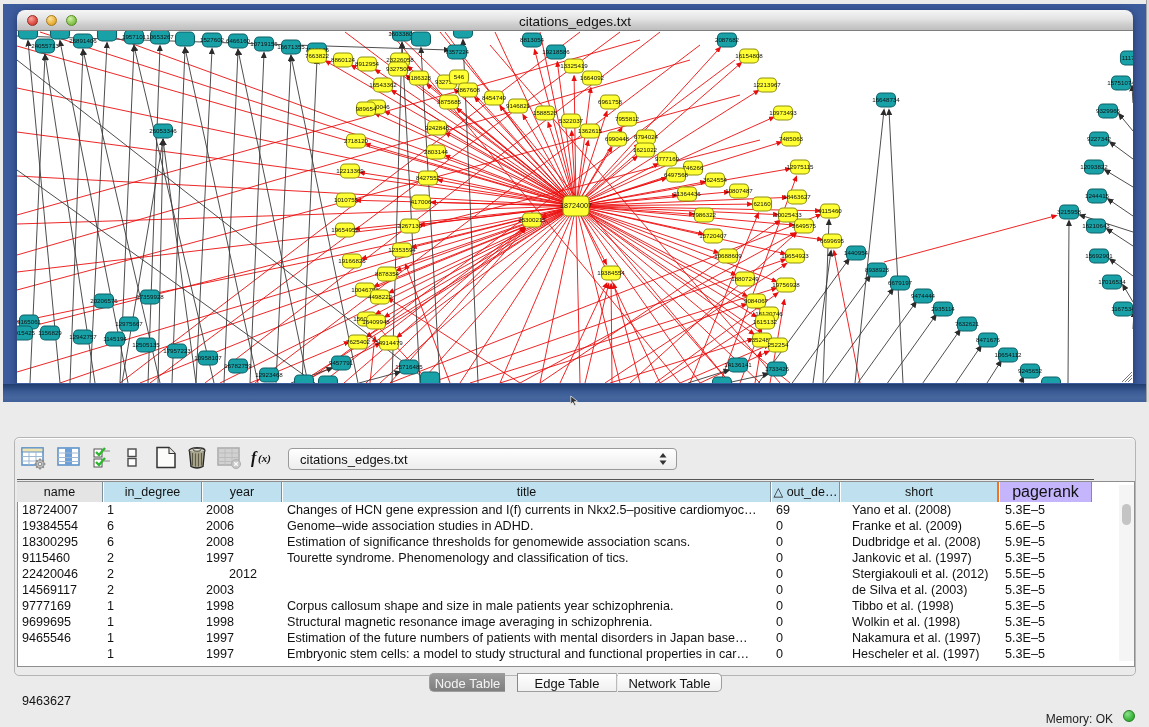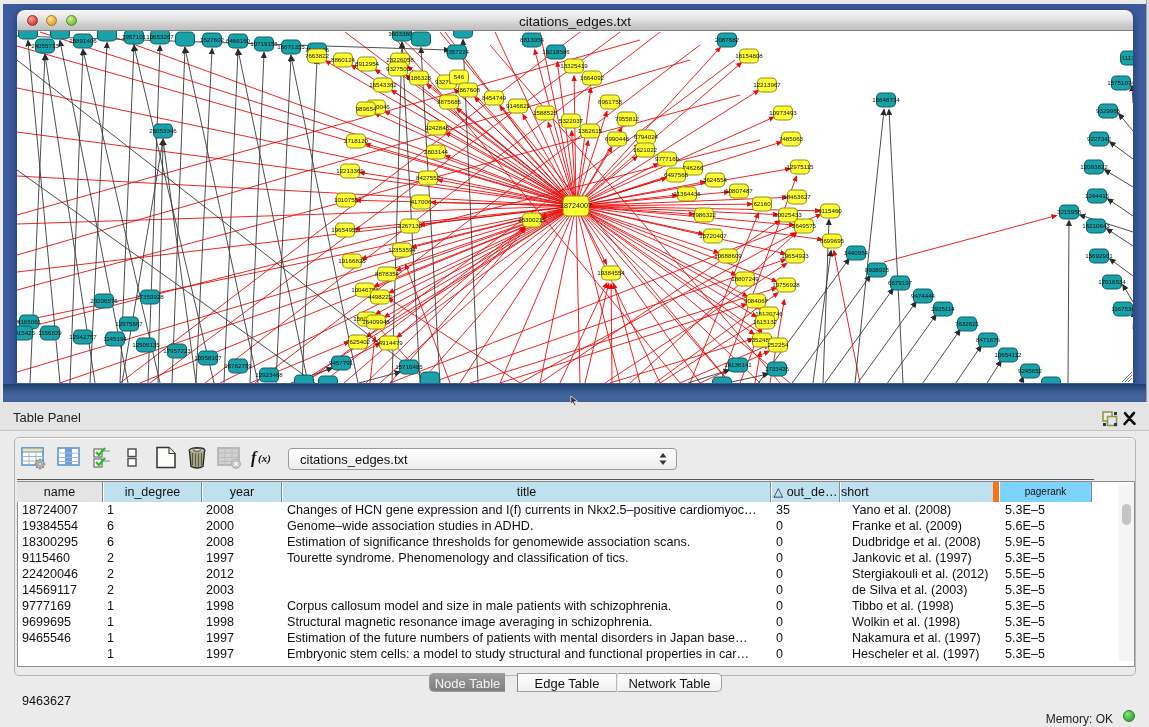--- a/index.html
+++ b/index.html
@@ -511,33 +511,20 @@
 <text x="627.0" y="121.2" font-size="6.2" text-anchor="middle" fill="#111" font-family="Liberation Sans, sans-serif">7955812</text>
 <rect x="600.5" y="95.0" width="19" height="14" rx="4.5" fill="#ffff33" stroke="#8f8f13" stroke-width="1.1"></rect>
 <text x="610.0" y="104.2" font-size="6.2" text-anchor="middle" fill="#111" font-family="Liberation Sans, sans-serif">6961758</text>
 <rect x="563.0" y="196.0" width="26" height="20" rx="4.5" fill="#ffff33" stroke="#8f8f13" stroke-width="1.1"></rect>
 <text x="576.0" y="208.2" font-size="7.2" text-anchor="middle" fill="#111" font-family="Liberation Sans, sans-serif">18724007</text>
 <path d="M1122 382 l10,-10 M1125 382 l7,-7 M1128 382 l4,-4" stroke="#777" stroke-width="1" fill="none"></path>
 </svg>
 <div style="position:absolute;left:3px;top:384px;width:1143px;height:18px;background:linear-gradient(#203d6e,#3b5c96 45%,#46669e 75%,#40609a);"></div>
 
 <div id="panel">
- <div id="ph">
-      <div class="t">Table Panel</div>
-   <svg width="16" height="16" style="position:absolute;left:1102px;top:9px;" viewBox="0 0 16 16">
-        <rect x="1" y="1" width="9" height="9" fill="#e8f0fa" stroke="#a59339" stroke-width="1.6"></rect>
-        <rect x="5.5" y="5.5" width="9" height="9" fill="#dce9f8" stroke="#a59339" stroke-width="1.6"></rect>
-        <rect x="12" y="1" width="3" height="3" fill="#1d3a66"></rect>
-        <rect x="1" y="12" width="3" height="3" fill="#1d3a66"></rect>
-        <rect x="12" y="12" width="3" height="3" fill="#1d3a66"></rect>
-      </svg>
-   <svg width="15" height="15" style="position:absolute;left:1122px;top:9px;" viewBox="0 0 15 15">
-        <path d="M3 2.2 C5 4.5,9.5 10,12.5 12.8 M12 2 C9.5 4.5,5 10.5,2.5 13" stroke="#0d0d0d" stroke-width="2.6" stroke-linecap="round" fill="none"></path>
-      </svg>
- </div>
  <div id="tbox">
 
    <svg width="260" height="28" viewBox="0 0 260 28" style="position:absolute;left:6px;top:8px;">
 
      <g>
           <rect x="1" y="2" width="21" height="17" fill="#fff" stroke="#5f93c9" stroke-width="1.6"></rect>
           <rect x="1" y="2" width="21" height="4" fill="#efe3b0" stroke="#5f93c9" stroke-width="1"></rect>
           <path d="M1 10.5 h21 M1 15 h21 M8 6 v13 M15 6 v13" stroke="#9db8d4" stroke-width="1"></path>
           <g stroke="#8b8b8b" fill="#c2c2c2">
             <circle cx="19" cy="18" r="4.2"></circle>
@@ -597,35 +584,35 @@
         </svg>
    </div>
    <div id="tablearea"></div>
  </div>
  <div style="position:absolute;left:17px;top:77px;width:1077px;height:1px;background:#555;"></div>
 <div style="position:absolute;left:17px;top:80px;width:86px;height:20px;background:#e4e4e4;border-right:1px solid #7e8f9a;text-align:center;line-height:20px;white-space:nowrap;overflow:hidden;font-size:12.5px;color:#111;">name</div>
 <div style="position:absolute;left:104px;top:80px;width:98px;height:20px;background:#bfe0ef;border-right:1px solid #7e8f9a;text-align:center;line-height:20px;white-space:nowrap;overflow:hidden;font-size:12.5px;color:#111;">in_degree</div>
 <div style="position:absolute;left:203px;top:80px;width:79px;height:20px;background:#bfe0ef;border-right:1px solid #7e8f9a;text-align:center;line-height:20px;white-space:nowrap;overflow:hidden;font-size:12.5px;color:#111;">year</div>
 <div style="position:absolute;left:283px;top:80px;width:488px;height:20px;background:#bfe0ef;border-right:1px solid #7e8f9a;text-align:center;line-height:20px;white-space:nowrap;overflow:hidden;font-size:12.5px;color:#111;">title</div>
 <div style="position:absolute;left:772px;top:80px;width:68px;height:20px;background:#bfe0ef;border-right:1px solid #7e8f9a;text-align:center;line-height:20px;white-space:nowrap;overflow:hidden;font-size:12.5px;color:#111;">△ out_de…</div>
-<div style="position:absolute;left:841px;top:80px;width:158px;height:20px;background:#bfe0ef;border-right:6px solid #f97316;line-height:20px;white-space:nowrap;overflow:hidden;font-size:12.5px;color:#111;">short</div>
-<div style="position:absolute;left:1000px;top:80px;width:92px;height:20px;background:#7dd3fc;border-right:1px solid #7e8f9a;text-align:center;line-height:20px;white-space:nowrap;overflow:hidden;font-size:10px;color:#111;">pagerank</div>
+<div style="position:absolute;left:841px;top:80px;width:158px;height:20px;background:#bfe0ef;border-right:2px solid #f97316;text-align:center;line-height:20px;white-space:nowrap;overflow:hidden;font-size:12.5px;color:#111;">short</div>
+<div style="position:absolute;left:1000px;top:80px;width:92px;height:20px;background:#c4b5fd;border-right:1px solid #7e8f9a;text-align:center;line-height:20px;white-space:nowrap;overflow:hidden;font-size:16px;color:#111;">pagerank</div>
 <div style="position:absolute;left:0;top:101px;width:1102px;height:16px;font-size:12.6px;color:#111;">
       <div style="position:absolute;left:22px;width:81px;top:0;white-space:nowrap;overflow:hidden;">18724007</div>
       <div style="position:absolute;left:107px;width:93px;top:0;white-space:nowrap;overflow:hidden;">1</div>
       <div style="position:absolute;left:206px;width:74px;top:0;white-space:nowrap;overflow:hidden;">2008</div>
       <div style="position:absolute;left:287px;width:483px;top:0;white-space:nowrap;overflow:hidden;">Changes of HCN gene expression and I(f) currents in Nkx2.5–positive cardiomyoc…</div>
-      <div style="position:absolute;left:776px;width:63px;top:0;white-space:nowrap;overflow:hidden;">35</div>
+      <div style="position:absolute;left:776px;width:63px;top:0;white-space:nowrap;overflow:hidden;">69</div>
       <div style="position:absolute;left:852px;width:153px;top:0;white-space:nowrap;overflow:hidden;">Yano et al. (2008)</div>
       <div style="position:absolute;left:1005px;width:87px;top:0;white-space:nowrap;overflow:hidden;">5.3E–5</div>
     </div>
 <div style="position:absolute;left:0;top:117px;width:1102px;height:16px;font-size:12.6px;color:#111;">
       <div style="position:absolute;left:22px;width:81px;top:0;white-space:nowrap;overflow:hidden;">19384554</div>
       <div style="position:absolute;left:107px;width:93px;top:0;white-space:nowrap;overflow:hidden;">6</div>
-      <div style="position:absolute;left:206px;width:74px;top:0;white-space:nowrap;overflow:hidden;">2000</div>
+      <div style="position:absolute;left:206px;width:74px;top:0;white-space:nowrap;overflow:hidden;">2006</div>
       <div style="position:absolute;left:287px;width:483px;top:0;white-space:nowrap;overflow:hidden;">Genome–wide association studies in ADHD.</div>
       <div style="position:absolute;left:776px;width:63px;top:0;white-space:nowrap;overflow:hidden;">0</div>
       <div style="position:absolute;left:852px;width:153px;top:0;white-space:nowrap;overflow:hidden;">Franke et al. (2009)</div>
       <div style="position:absolute;left:1005px;width:87px;top:0;white-space:nowrap;overflow:hidden;">5.6E–5</div>
     </div>
 <div style="position:absolute;left:0;top:133px;width:1102px;height:16px;font-size:12.6px;color:#111;">
       <div style="position:absolute;left:22px;width:81px;top:0;white-space:nowrap;overflow:hidden;">18300295</div>
       <div style="position:absolute;left:107px;width:93px;top:0;white-space:nowrap;overflow:hidden;">6</div>
       <div style="position:absolute;left:206px;width:74px;top:0;white-space:nowrap;overflow:hidden;">2008</div>
       <div style="position:absolute;left:287px;width:483px;top:0;white-space:nowrap;overflow:hidden;">Estimation of significance thresholds for genomewide association scans.</div>
@@ -638,38 +625,38 @@
       <div style="position:absolute;left:107px;width:93px;top:0;white-space:nowrap;overflow:hidden;">2</div>
       <div style="position:absolute;left:206px;width:74px;top:0;white-space:nowrap;overflow:hidden;">1997</div>
       <div style="position:absolute;left:287px;width:483px;top:0;white-space:nowrap;overflow:hidden;">Tourette syndrome. Phenomenology and classification of tics.</div>
       <div style="position:absolute;left:776px;width:63px;top:0;white-space:nowrap;overflow:hidden;">0</div>
       <div style="position:absolute;left:852px;width:153px;top:0;white-space:nowrap;overflow:hidden;">Jankovic et al. (1997)</div>
       <div style="position:absolute;left:1005px;width:87px;top:0;white-space:nowrap;overflow:hidden;">5.3E–5</div>
     </div>
 <div style="position:absolute;left:0;top:165px;width:1102px;height:16px;font-size:12.6px;color:#111;">
       <div style="position:absolute;left:22px;width:81px;top:0;white-space:nowrap;overflow:hidden;">22420046</div>
       <div style="position:absolute;left:107px;width:93px;top:0;white-space:nowrap;overflow:hidden;">2</div>
-      <div style="position:absolute;left:206px;width:74px;top:0;white-space:nowrap;overflow:hidden;">2012</div>
+      <div style="position:absolute;left:206px;width:74px;top:0;white-space:nowrap;overflow:hidden;text-align:center;">2012</div>
       <div style="position:absolute;left:776px;width:63px;top:0;white-space:nowrap;overflow:hidden;">0</div>
       <div style="position:absolute;left:852px;width:153px;top:0;white-space:nowrap;overflow:hidden;">Stergiakouli et al. (2012)</div>
       <div style="position:absolute;left:1005px;width:87px;top:0;white-space:nowrap;overflow:hidden;">5.5E–5</div>
     </div>
 <div style="position:absolute;left:0;top:181px;width:1102px;height:16px;font-size:12.6px;color:#111;">
       <div style="position:absolute;left:22px;width:81px;top:0;white-space:nowrap;overflow:hidden;">14569117</div>
       <div style="position:absolute;left:107px;width:93px;top:0;white-space:nowrap;overflow:hidden;">2</div>
       <div style="position:absolute;left:206px;width:74px;top:0;white-space:nowrap;overflow:hidden;">2003</div>
       <div style="position:absolute;left:776px;width:63px;top:0;white-space:nowrap;overflow:hidden;">0</div>
       <div style="position:absolute;left:852px;width:153px;top:0;white-space:nowrap;overflow:hidden;">de Silva et al. (2003)</div>
       <div style="position:absolute;left:1005px;width:87px;top:0;white-space:nowrap;overflow:hidden;">5.3E–5</div>
     </div>
 <div style="position:absolute;left:0;top:197px;width:1102px;height:16px;font-size:12.6px;color:#111;">
       <div style="position:absolute;left:22px;width:81px;top:0;white-space:nowrap;overflow:hidden;">9777169</div>
       <div style="position:absolute;left:107px;width:93px;top:0;white-space:nowrap;overflow:hidden;">1</div>
       <div style="position:absolute;left:206px;width:74px;top:0;white-space:nowrap;overflow:hidden;">1998</div>
-      <div style="position:absolute;left:287px;width:483px;top:0;white-space:nowrap;overflow:hidden;">Corpus callosum model and size in male patients with schizophrenia.</div>
+      <div style="position:absolute;left:287px;width:483px;top:0;white-space:nowrap;overflow:hidden;">Corpus callosum shape and size in male patients year schizophrenia.</div>
       <div style="position:absolute;left:776px;width:63px;top:0;white-space:nowrap;overflow:hidden;">0</div>
       <div style="position:absolute;left:852px;width:153px;top:0;white-space:nowrap;overflow:hidden;">Tibbo et al. (1998)</div>
       <div style="position:absolute;left:1005px;width:87px;top:0;white-space:nowrap;overflow:hidden;">5.3E–5</div>
     </div>
 <div style="position:absolute;left:0;top:213px;width:1102px;height:16px;font-size:12.6px;color:#111;">
       <div style="position:absolute;left:22px;width:81px;top:0;white-space:nowrap;overflow:hidden;">9699695</div>
       <div style="position:absolute;left:107px;width:93px;top:0;white-space:nowrap;overflow:hidden;">1</div>
       <div style="position:absolute;left:206px;width:74px;top:0;white-space:nowrap;overflow:hidden;">1998</div>
       <div style="position:absolute;left:287px;width:483px;top:0;white-space:nowrap;overflow:hidden;">Structural magnetic resonance image averaging in schizophrenia.</div>
       <div style="position:absolute;left:776px;width:63px;top:0;white-space:nowrap;overflow:hidden;">0</div>

